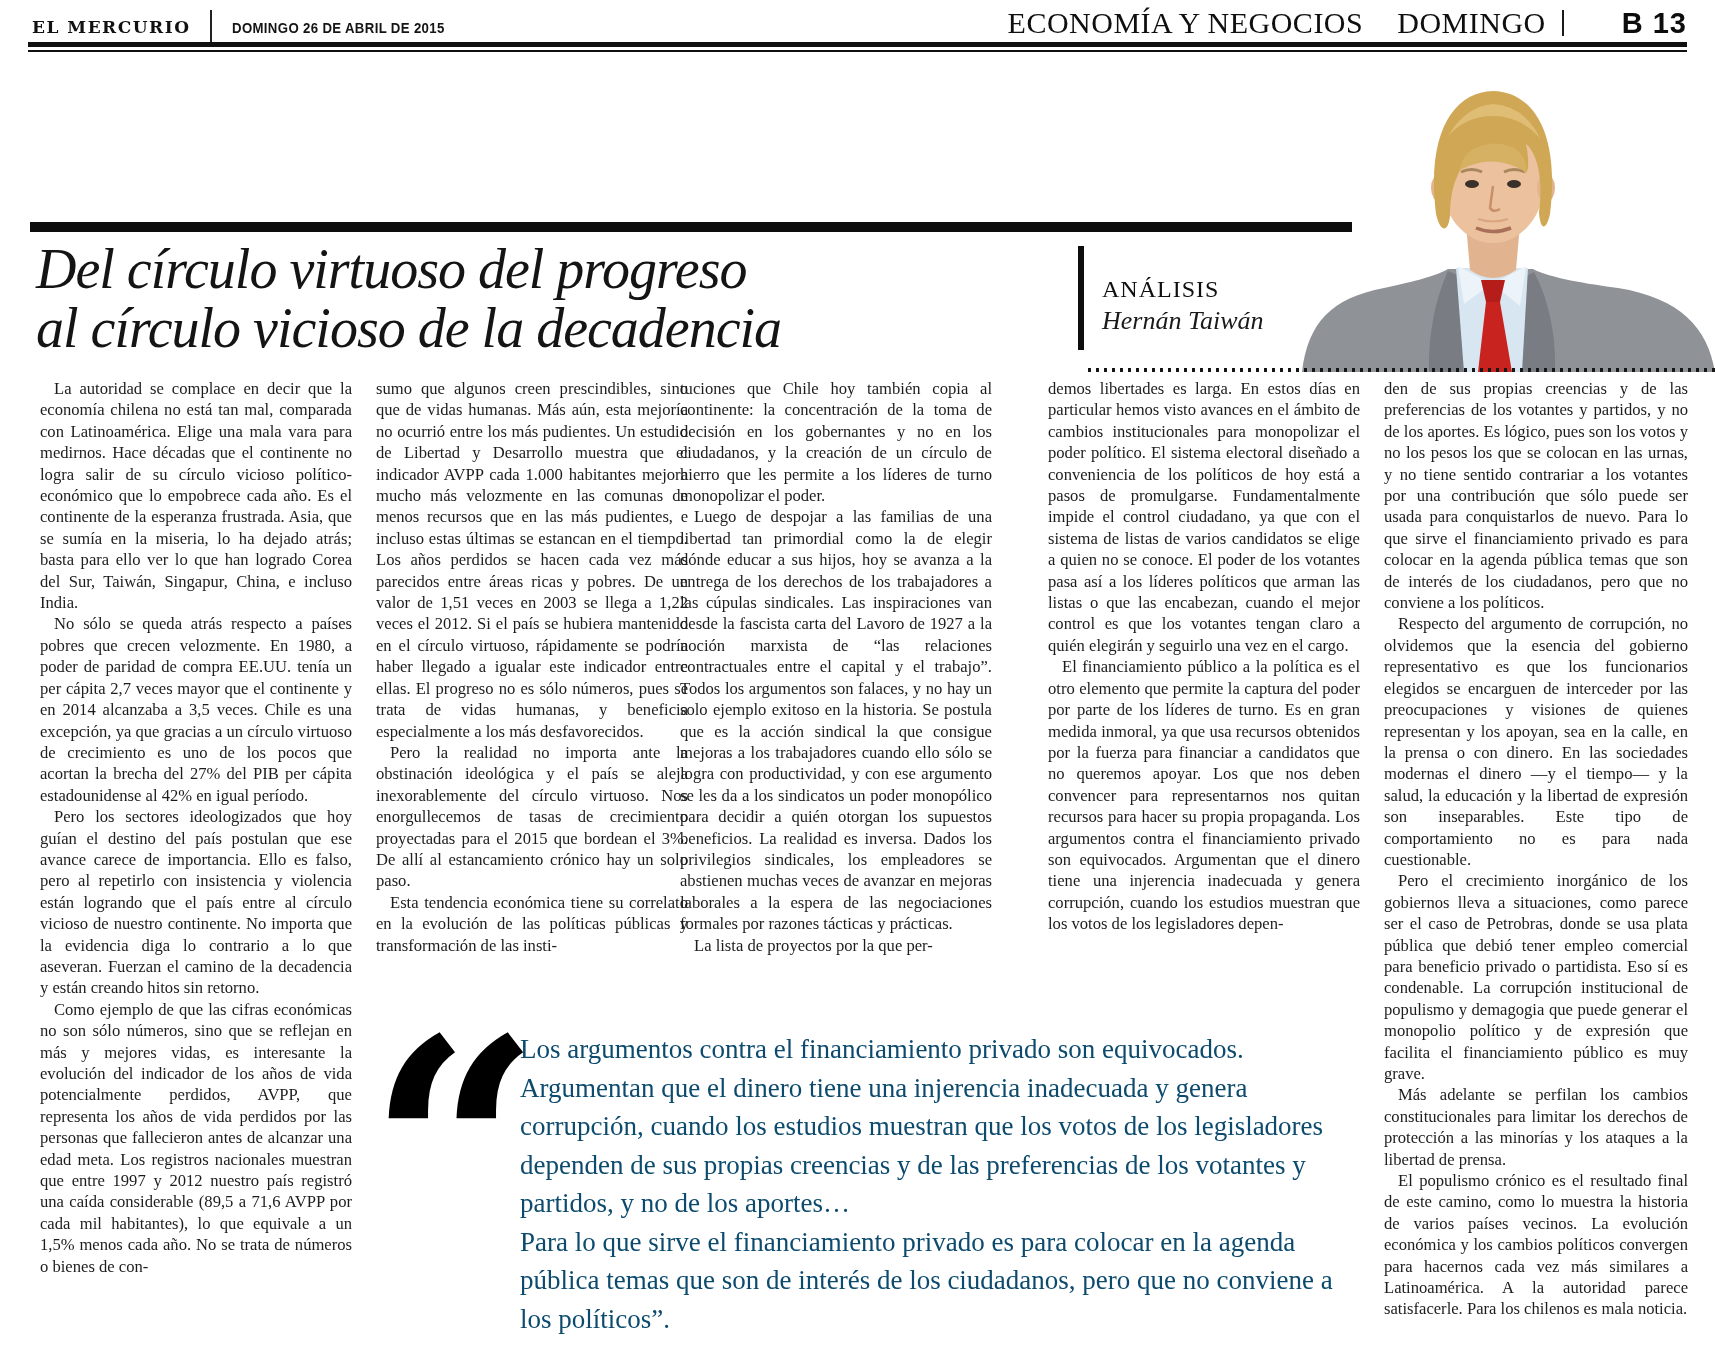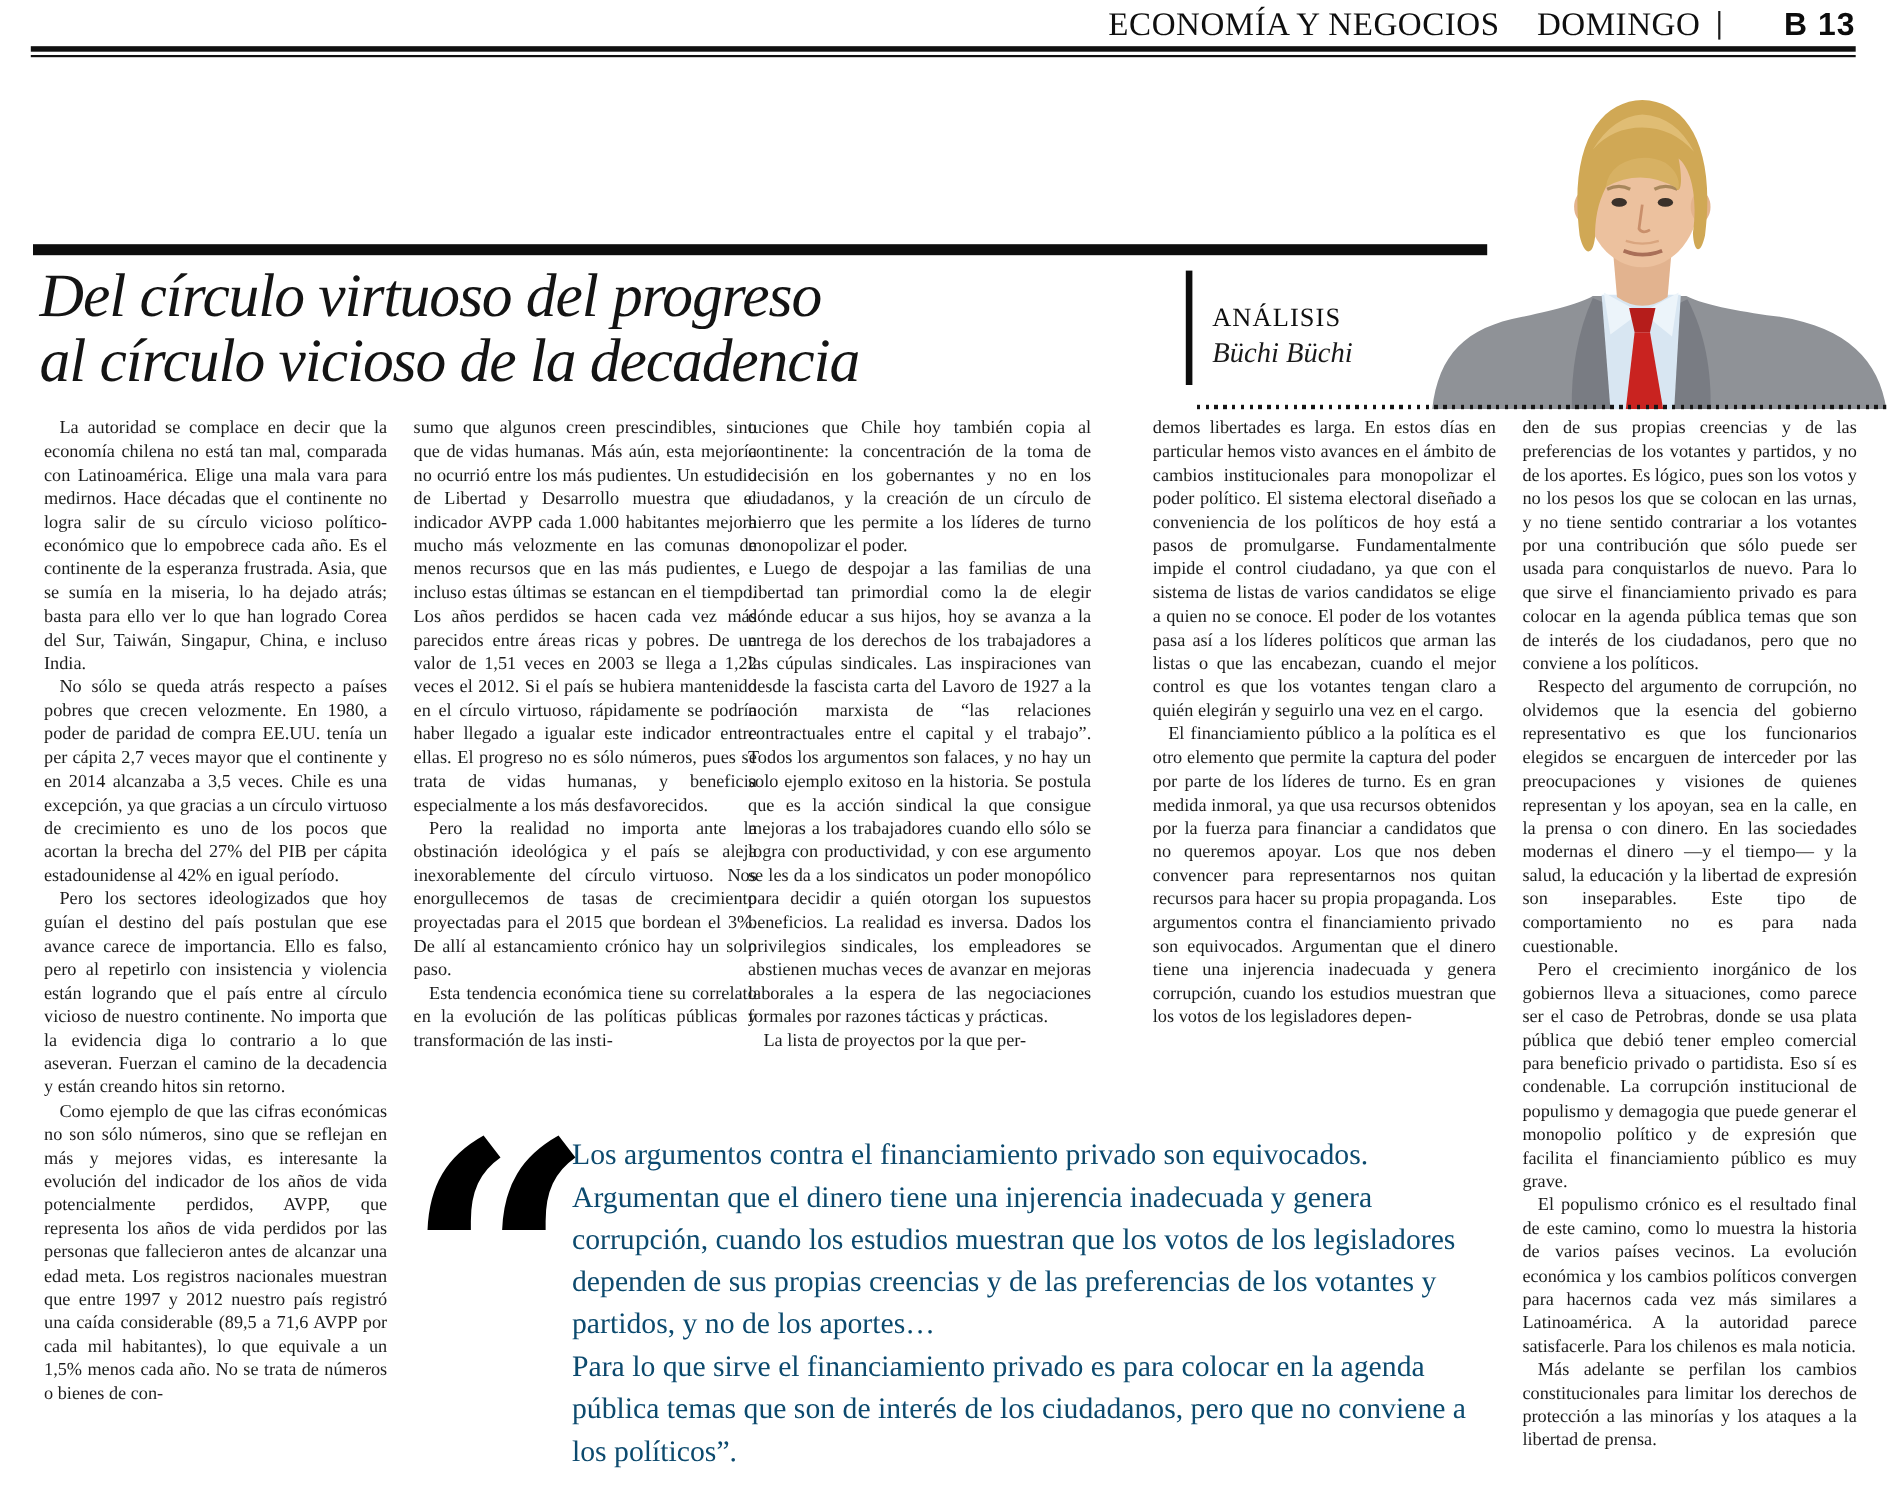--- a/index.html
+++ b/index.html
@@ -51,20 +51,25 @@
   .qmark{position:absolute;left:0;top:-16px;font-family:"DejaVu Serif",serif;font-weight:700;font-size:300px;line-height:1;color:#000;}
   .qtext{margin-left:152px;width:832px;color:#0c4a6e;font-size:27px;line-height:38.5px;text-align:left;padding-top:14px;}
   .qtext .para{margin:0;}
 </style>
 </head>
 <body>
 
 <div class="page">
 
   <div class="masthead">
+    <div class="mh-left">
+      <span class="paper-name">EL MERCURIO</span>
+      <span class="vdiv"></span>
+      <span class="edition-date">DOMINGO 26 DE ABRIL DE 2015</span>
+    </div>
     <div class="mh-right">
       <span class="section-title">ECONOMÍA Y NEGOCIOS</span>
       <span class="section-day">DOMINGO</span>
       <span class="pipe"></span>
       <span class="page-number">B 13</span>
     </div>
   </div>
   <div class="rules">
     <div class="rule-thick"></div>
     <div class="rule-thin"></div>
@@ -73,21 +78,21 @@
   <div class="headline-rule"></div>
   <h1 class="headline">
     <span>Del círculo virtuoso del progreso</span><br>
     <span>al círculo vicioso de la decadencia</span>
   </h1>
 
   <div class="kicker-block">
     <div class="kicker-bar"></div>
     <div class="kicker-text">
       <div class="kicker">ANÁLISIS</div>
-      <div class="byline">Büchi Büchi</div>
+      <div class="byline">Hernán Taiwán</div>
     </div>
   </div>
   <div class="dotted-rule"></div>
 
   <div class="photo">
     <svg width="427" height="296" viewBox="0 0 427 296" xmlns="http://www.w3.org/2000/svg">
 
       <g>
         <path d="M14,296 C20,246 44,222 96,212 C128,205 148,200 160,193 L245,193 C262,202 300,208 330,212 C392,222 420,252 427,296 L427,296 Z" fill="#8f9297"></path>
         <path d="M160,195 C146,226 140,262 141,296 L208,296 L172,200 Z" fill="#797c83"></path>
@@ -145,22 +150,22 @@
       <p class="para indent">La lista de proyectos por la que per-</p>
     </div>
   <div class="col col4">
       <p class="para">demos libertades es larga. En estos días en particular hemos visto avances en el ámbito de cambios institucionales para monopolizar el poder político. El sistema electoral diseñado a conveniencia de los políticos de hoy está a pasos de promulgarse. Fundamentalmente impide el control ciudadano, ya que con el sistema de listas de varios candidatos se elige a quien no se conoce. El poder de los votantes pasa así a los líderes políticos que arman las listas o que las encabezan, cuando el mejor control es que los votantes tengan claro a quién elegirán y seguirlo una vez en el cargo.</p>
       <p class="para indent">El financiamiento público a la política es el otro elemento que permite la captura del poder por parte de los líderes de turno. Es en gran medida inmoral, ya que usa recursos obtenidos por la fuerza para financiar a candidatos que no queremos apoyar. Los que nos deben convencer para representarnos nos quitan recursos para hacer su propia propaganda. Los argumentos contra el financiamiento privado son equivocados. Argumentan que el dinero tiene una injerencia inadecuada y genera corrupción, cuando los estudios muestran que los votos de los legisladores depen-</p>
     </div>
   <div class="col col5">
       <p class="para">den de sus propias creencias y de las preferencias de los votantes y partidos, y no de los aportes. Es lógico, pues son los votos y no los pesos los que se colocan en las urnas, y no tiene sentido contrariar a los votantes por una contribución que sólo puede ser usada para conquistarlos de nuevo. Para lo que sirve el financiamiento privado es para colocar en la agenda pública temas que son de interés de los ciudadanos, pero que no conviene a los políticos.</p>
       <p class="para indent">Respecto del argumento de corrupción, no olvidemos que la esencia del gobierno representativo es que los funcionarios elegidos se encarguen de interceder por las preocupaciones y visiones de quienes representan y los apoyan, sea en la calle, en la prensa o con dinero. En las sociedades modernas el dinero —y el tiempo— y la salud, la educación y la libertad de expresión son inseparables. Este tipo de comportamiento no es para nada cuestionable.</p>
       <p class="para indent">Pero el crecimiento inorgánico de los gobiernos lleva a situaciones, como parece ser el caso de Petrobras, donde se usa plata pública que debió tener empleo comercial para beneficio privado o partidista. Eso sí es condenable. La corrupción institucional de populismo y demagogia que puede generar el monopolio político y de expresión que facilita el financiamiento público es muy grave.</p>
+      <p class="para indent">Más adelante se perfilan los cambios constitucionales para limitar los derechos de protección a las minorías y los ataques a la libertad de prensa.</p>
       <p class="para indent">El populismo crónico es el resultado final de este camino, como lo muestra la historia de varios países vecinos. La evolución económica y los cambios políticos convergen para hacernos cada vez más similares a Latinoamérica. A la autoridad parece satisfacerle. Para los chilenos es mala noticia.</p>
-      <p class="para indent">Más adelante se perfilan los cambios constitucionales para limitar los derechos de protección a las minorías y los ataques a la libertad de prensa.</p>
     </div>
 
   <div class="pullquote">
     <span class="qmark">“</span>
     <div class="qtext">
         <p class="para">Los argumentos contra el financiamiento privado son equivocados. Argumentan que el dinero tiene una injerencia inadecuada y genera corrupción, cuando los estudios muestran que los votos de los legisladores dependen de sus propias creencias y de las preferencias de los votantes y partidos, y no de los aportes…</p>
         <p class="para">Para lo que sirve el financiamiento privado es para colocar en la agenda pública temas que son de interés de los ciudadanos, pero que no conviene a los políticos”.</p>
       </div>
   </div>
 

